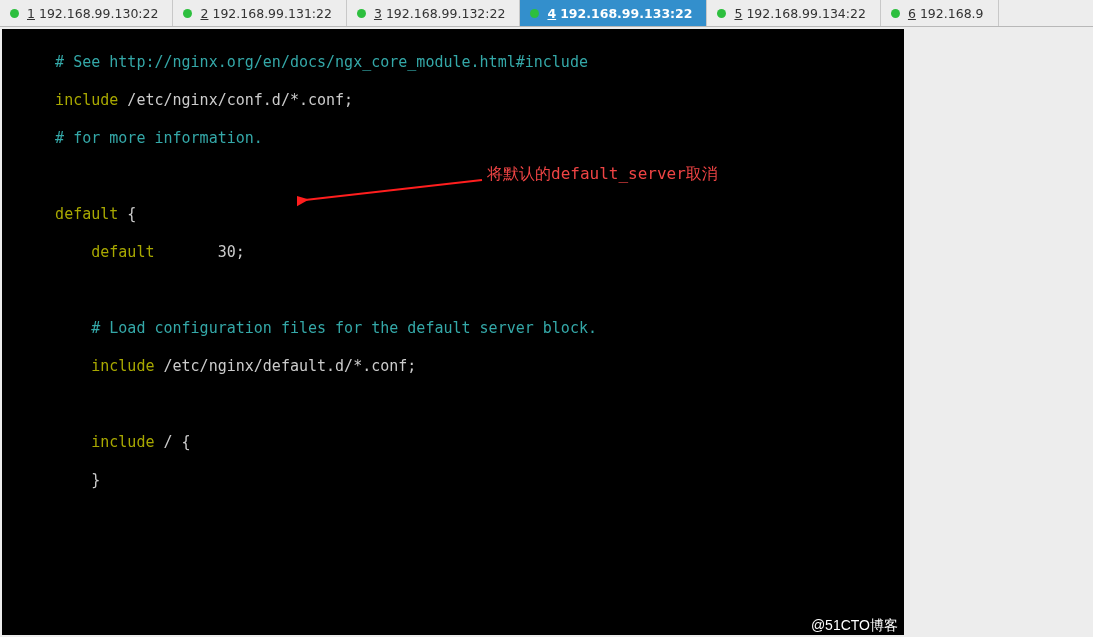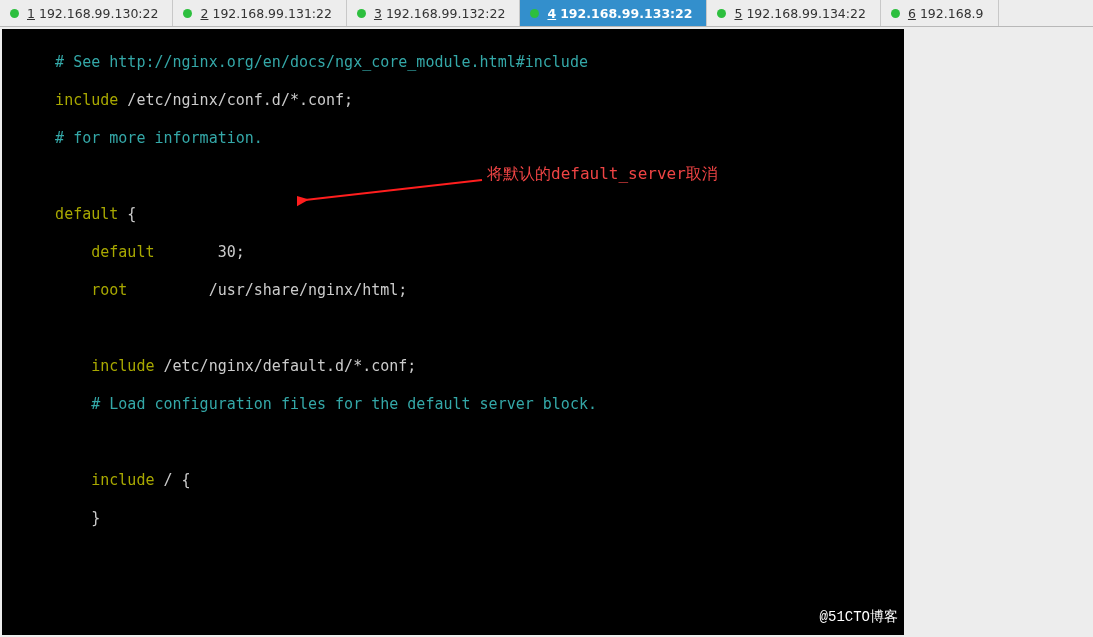--- a/index.html
+++ b/index.html
@@ -74,24 +74,24 @@
   }
   .arrow {
     position: absolute;
     left: 295px;
     top: 149px;
     pointer-events: none;
   }
   .watermark {
     position: absolute;
     right: 6px;
-    bottom: 8px;
+    bottom: 0;
     color: #fff;
     font-size: 14px;
-    font-family: Liberation Mono, monospace;
+    font-family: Liberation Sans, sans-serif;
   }
 </style>
 </head>
 <body>
 
 <div class="tab-bar">
   <div class="tab">
     <span class="dot"></span>
     <span class="num">1</span>
     <span>192.168.99.130:22</span>
@@ -123,24 +123,23 @@
   </div>
 </div>
 
 <div class="terminal">
 <div class="line"><span class="c-comment">    # See http://nginx.org/en/docs/ngx_core_module.html#include</span></div>
 <div class="line"><span class="c-keyword">    include</span><span> /etc/nginx/conf.d/*.conf;</span></div>
 <div class="line"><span class="c-comment">    # for more information.</span></div>
 <div class="line">&nbsp;</div>
 <div class="line"><span class="c-keyword">    default</span><span> {</span></div>
 <div class="line"><span class="c-keyword">        default</span><span>       30;</span></div>
-<div class="line"><span class="c-keyword">        root</span><span>         /usr/share/nginx/html;</span></div>
 <div class="line">&nbsp;</div>
+<div class="line"><span class="c-comment">        # Load configuration files for the default server block.</span></div>
 <div class="line"><span class="c-keyword">        include</span><span> /etc/nginx/default.d/*.conf;</span></div>
-<div class="line"><span class="c-comment">        # Load configuration files for the default server block.</span></div>
 <div class="line">&nbsp;</div>
 <div class="line"><span class="c-keyword">        include</span><span> / {</span></div>
 <div class="line"><span>        }</span></div>
 <div class="line">&nbsp;</div>
 
 
 
 
 
 

